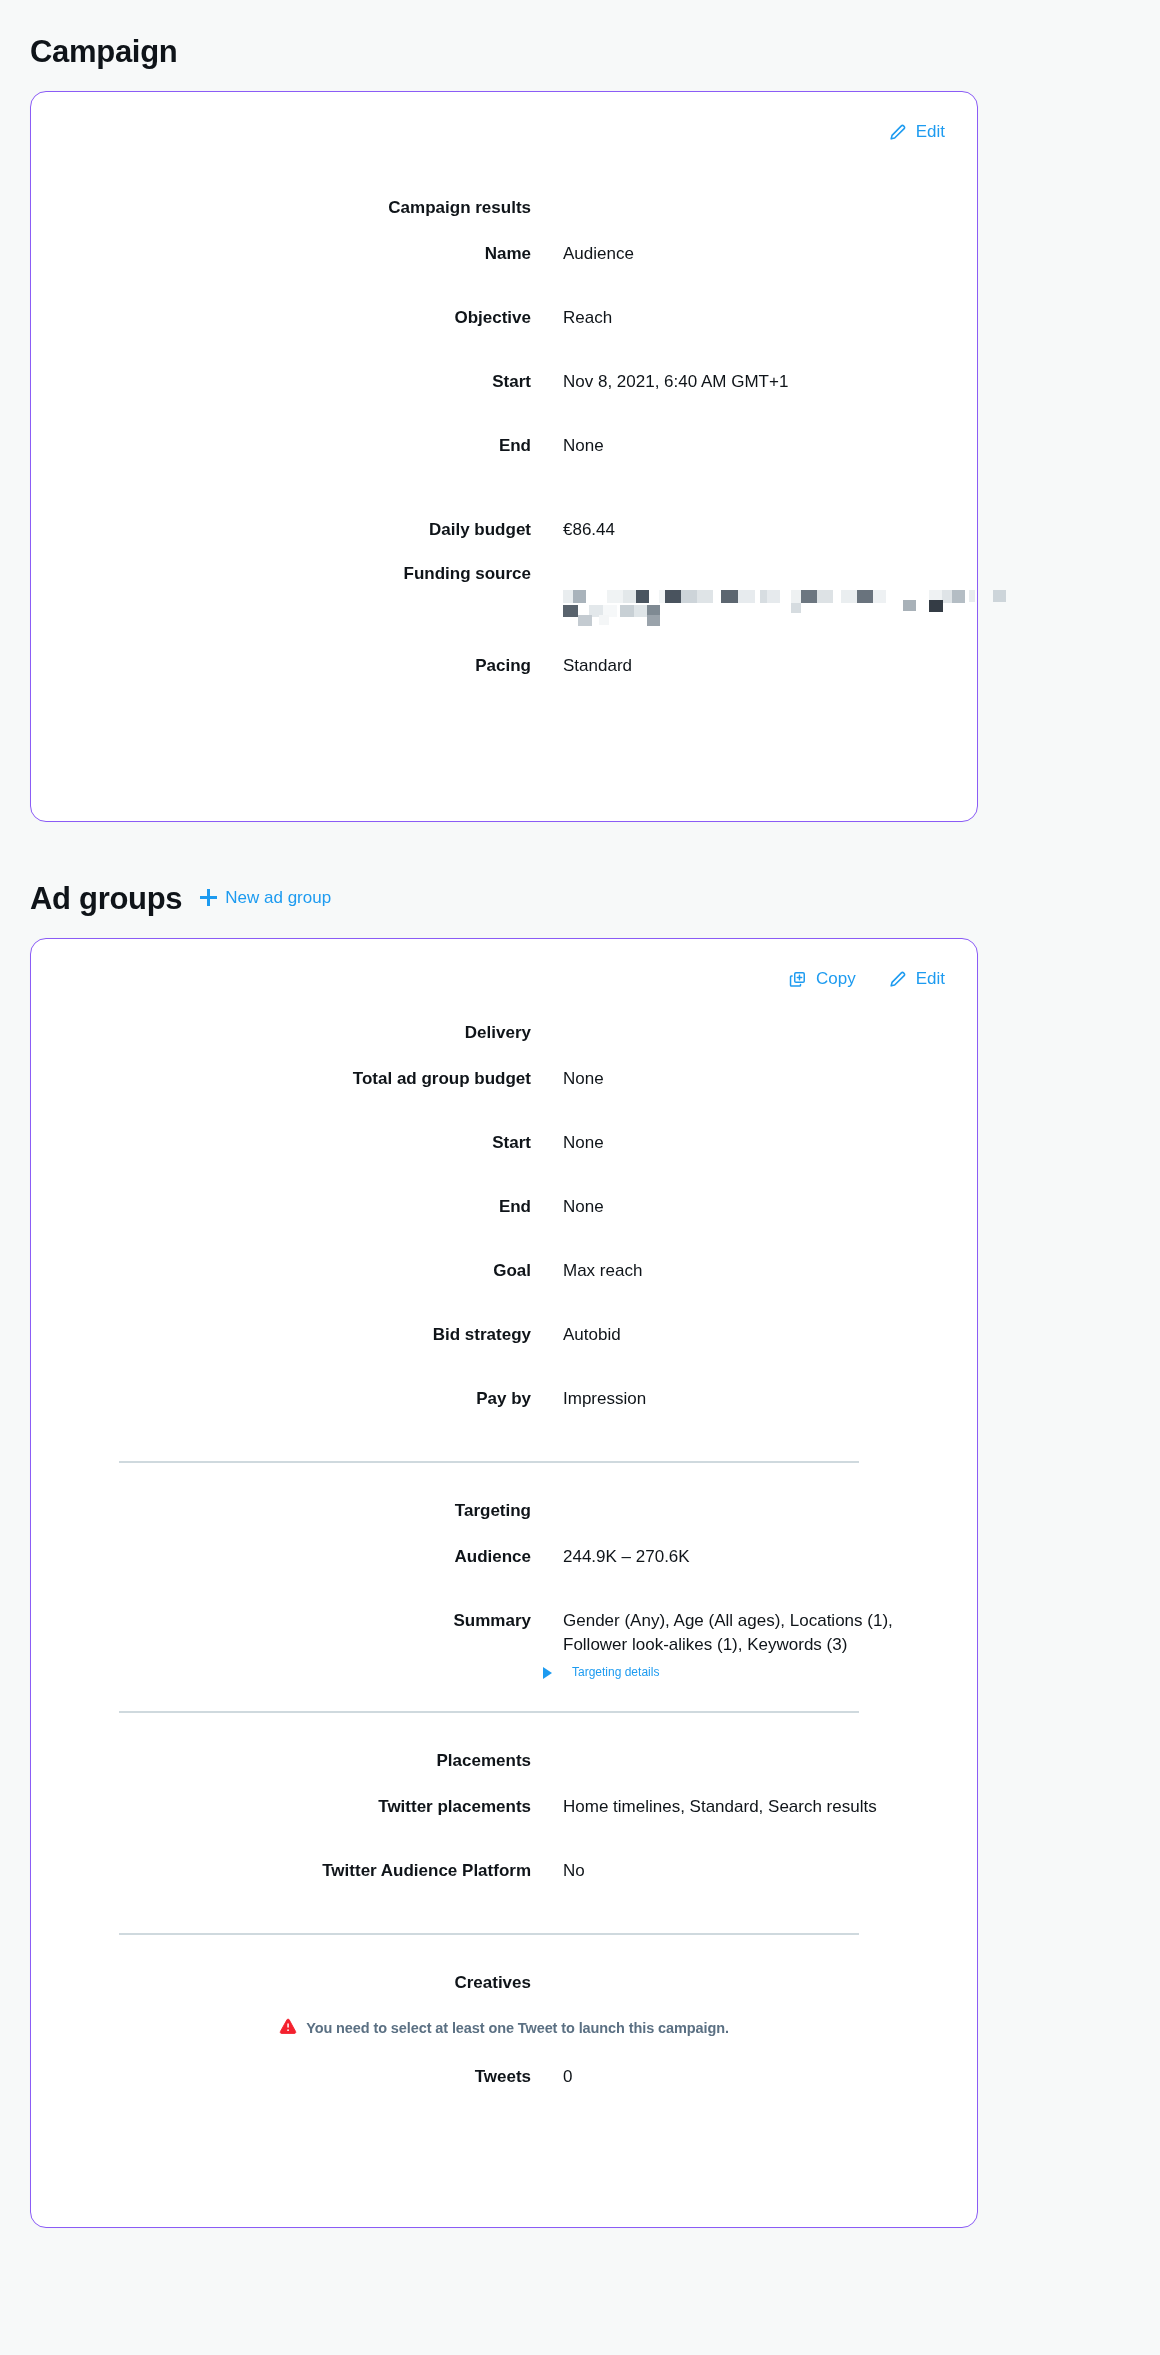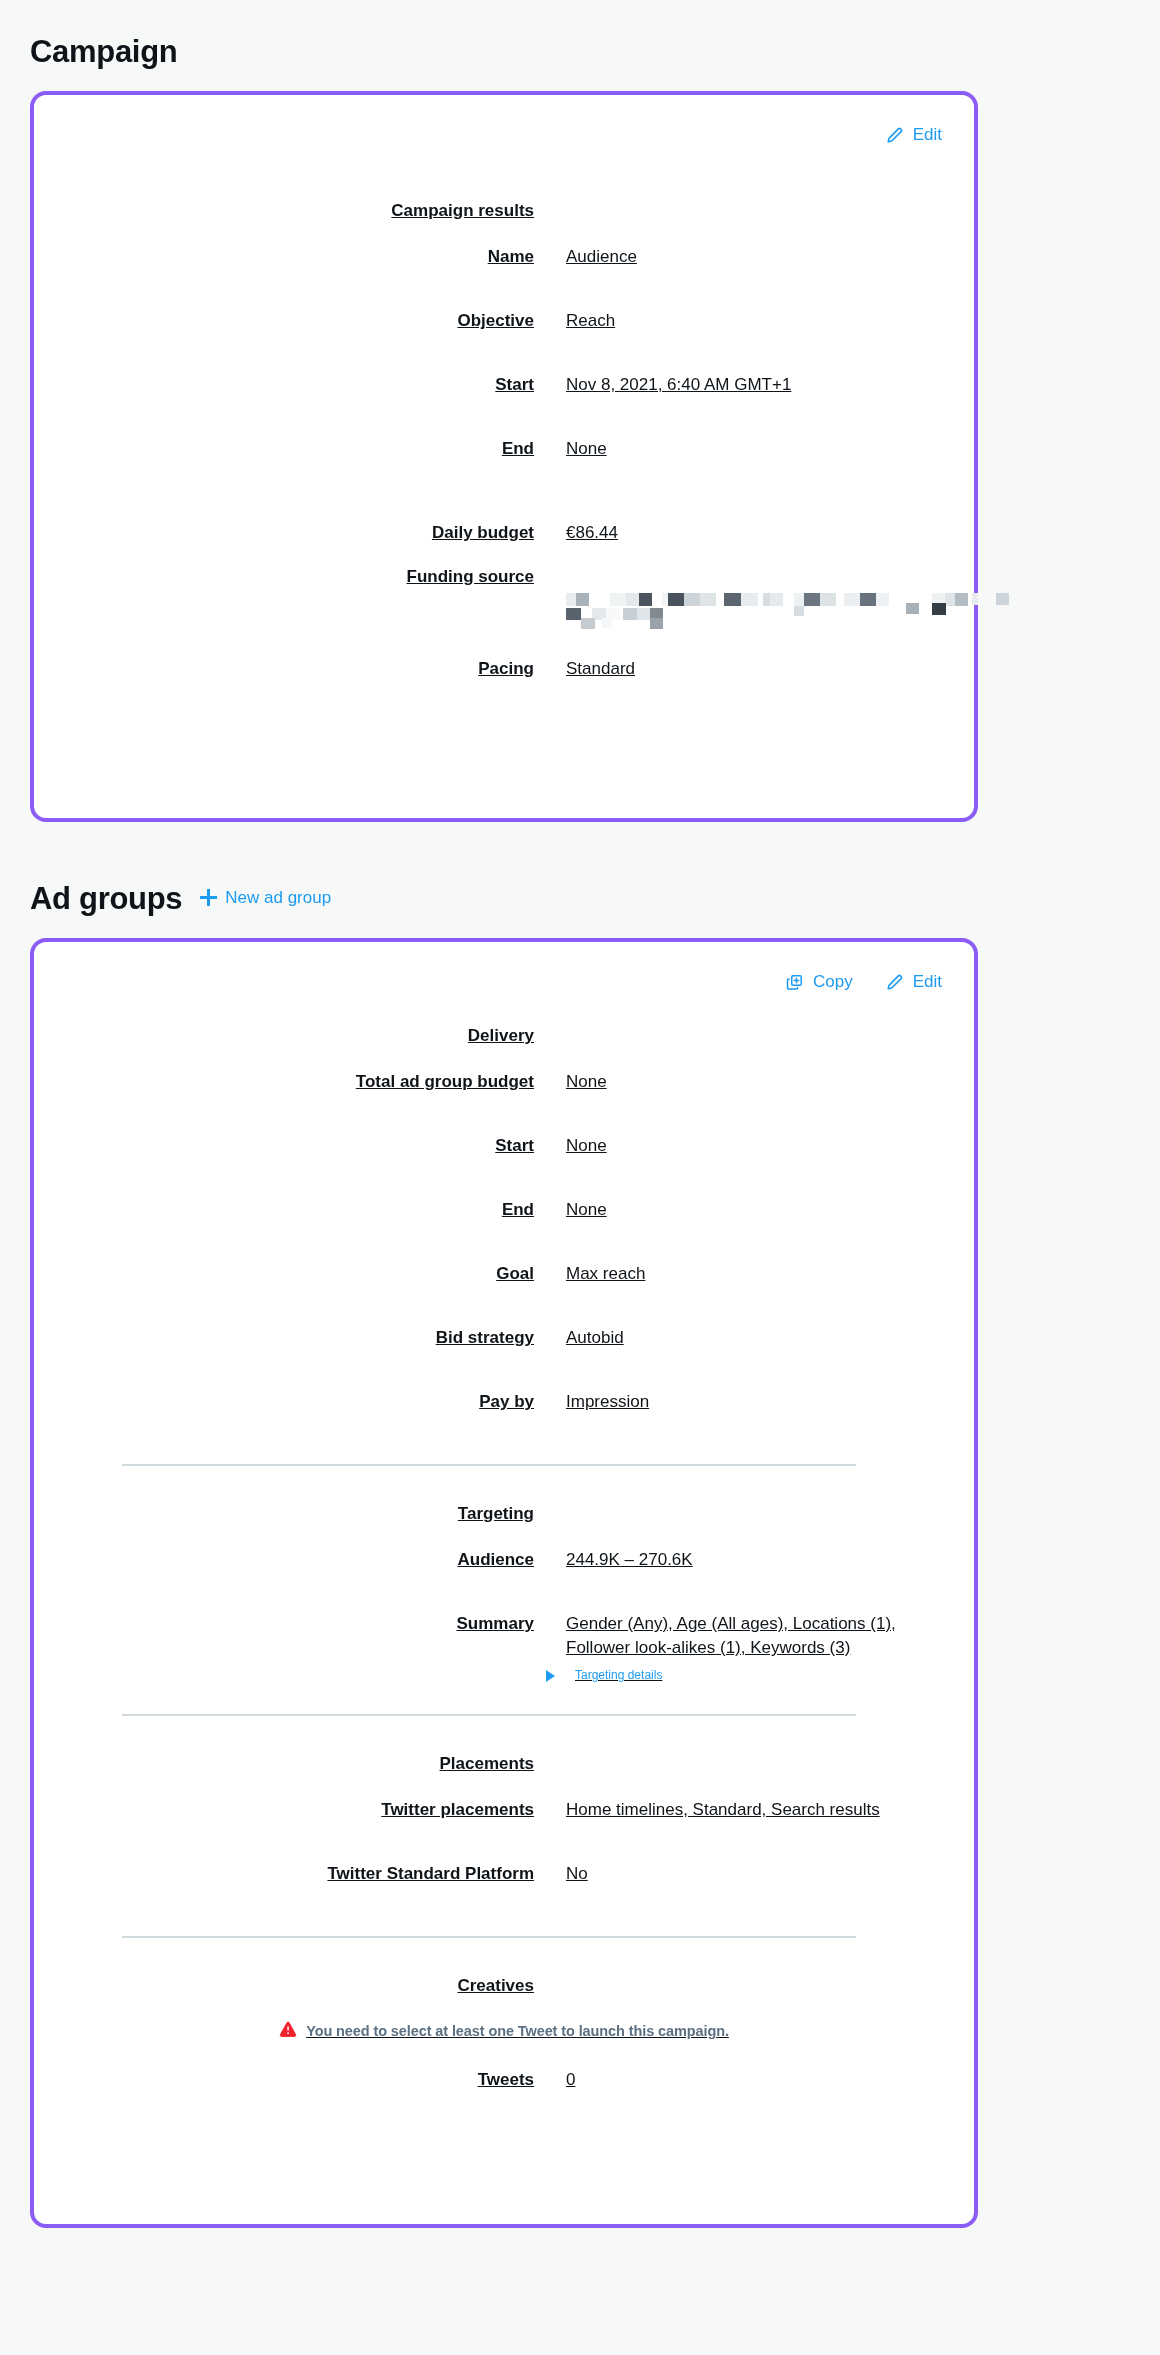--- a/index.html
+++ b/index.html
@@ -62,25 +62,24 @@
     content: "";
     position: absolute;
     background: #1d9bf0;
   }
   .plus-icon::before { left: 0; top: 7px; width: 17px; height: 2.6px; }
   .plus-icon::after  { top: 0; left: 7px; height: 17px; width: 2.6px; }
 
   
   .card {
     background: #ffffff;
-    border: 4px solid #8b5cf6;
+    border: 1px solid #8b5cf6;
     border-radius: 16px;
     box-shadow: 0 0 2px rgba(0,0,0,0.03);
     position: relative;
-    text-decoration: underline;
   }
   #campaign-card { height: 731px; }
   #adgroup-card  { height: 1290px; }
 
   
   .card-actions {
     position: absolute;
     top: 30px;
     right: 32px;
     display: flex;
@@ -365,21 +364,21 @@
     <div class="fields" style="padding-top:36px;">
       <div class="group-row" style="margin-bottom:22px;">
         <div class="group-title">Placements</div>
       </div>
 
       <div class="row" style="margin-bottom:20px;justify-content:flex-end;">
         <div class="row-label">Twitter placements</div>
         <div class="row-value">Home timelines, Standard, Search results</div>
       </div>
       <div class="row">
-        <div class="row-label">Twitter Standard Platform</div>
+        <div class="row-label">Twitter Audience Platform</div>
         <div class="row-value">No</div>
       </div>
     </div>
 
     <div class="divider" style="margin-top:30px;"></div>
 
     <div class="fields" style="padding-top:36px;">
       <div class="group-row" style="margin-bottom:22px;">
         <div class="group-title">Creatives</div>
       </div>

